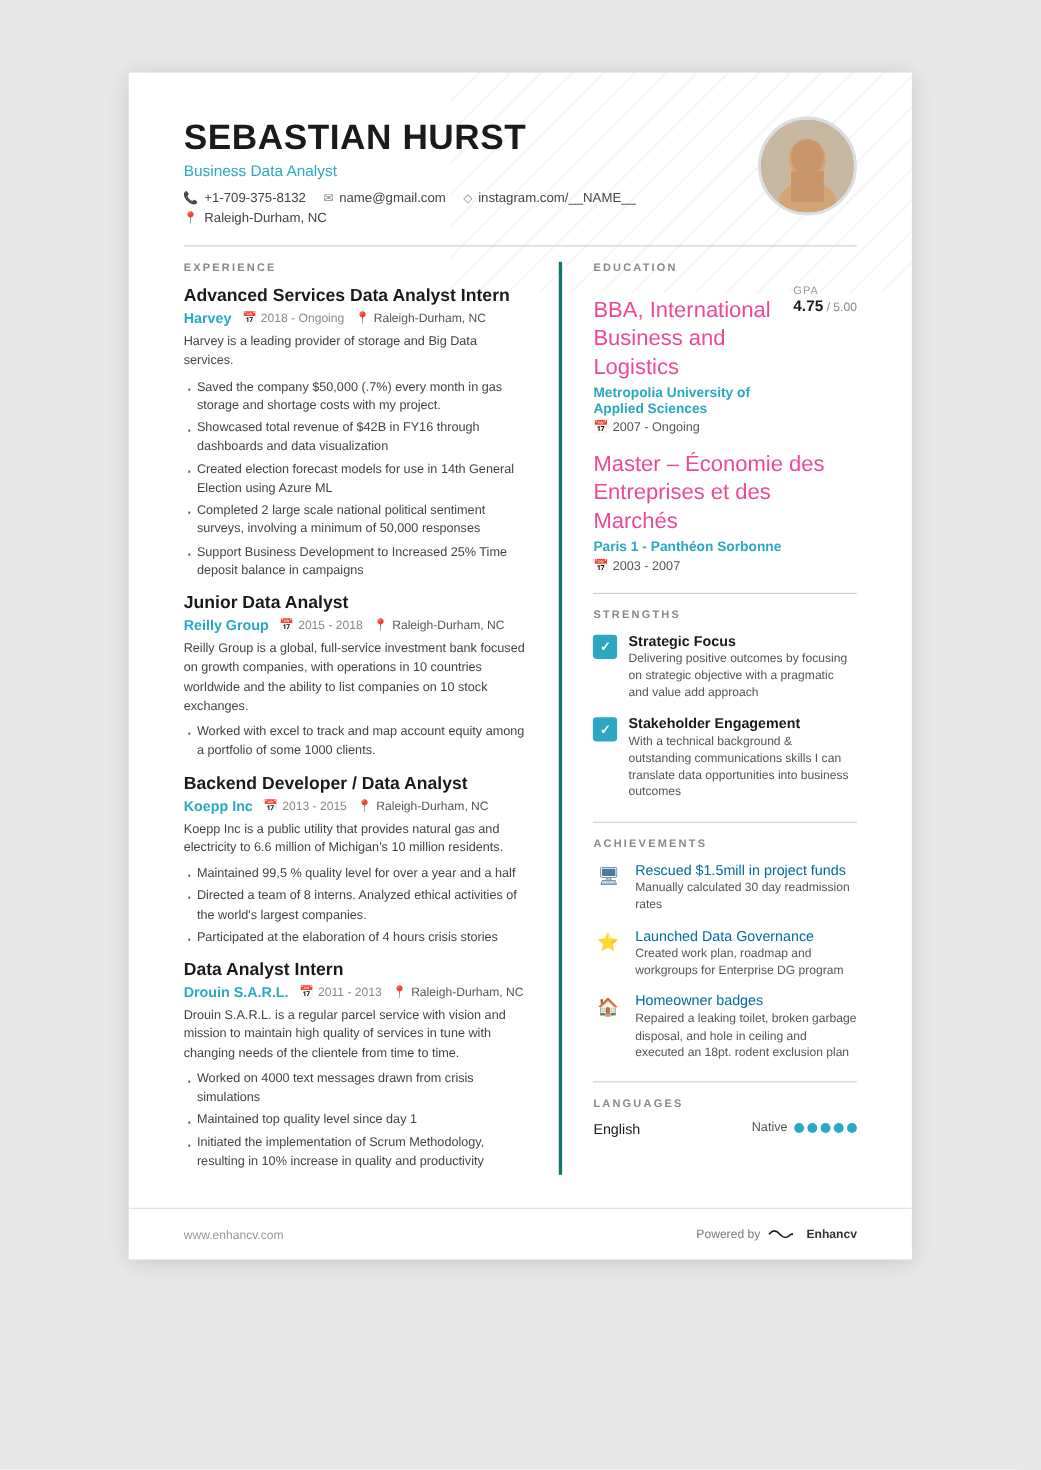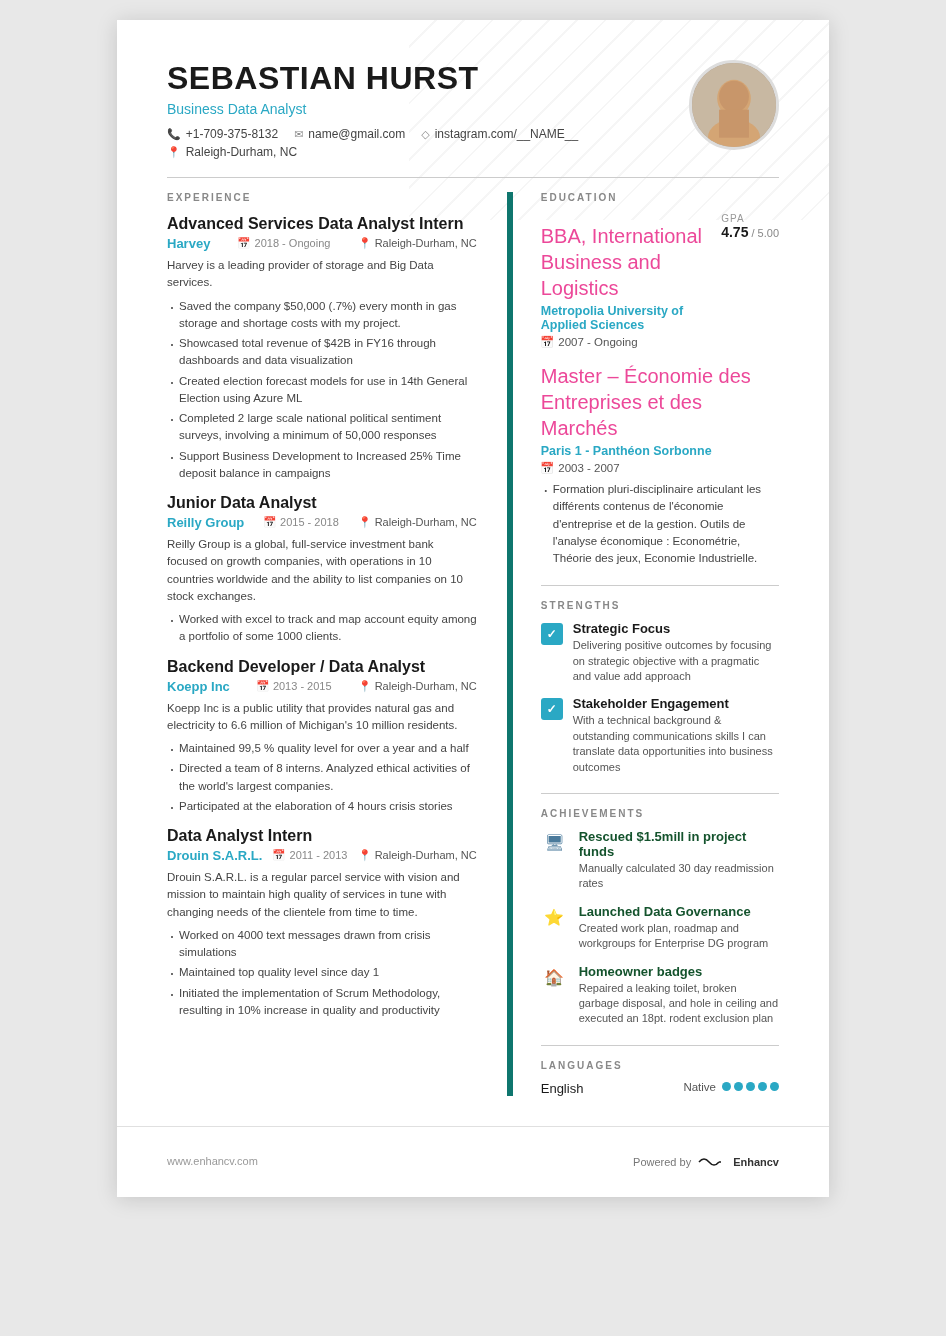--- a/index.html
+++ b/index.html
@@ -11,20 +11,21 @@
       align-items: flex-start;
       padding: 20px;
       min-height: 100vh;
     }
     .resume-wrapper {
       width: 712px;
       background: #fff;
       position: relative;
       overflow: hidden;
       box-shadow: 0 2px 20px rgba(0,0,0,0.15);
+      margin-top: 46px;
     }
     
     .resume-wrapper::before {
       content: '';
       position: absolute;
       top: 0; right: 0;
       width: 420px;
       height: 200px;
       background: repeating-linear-gradient(
         135deg,
@@ -99,21 +100,21 @@
     
     .two-col {
       display: flex;
       gap: 30px;
     }
     .left-col {
       flex: 1.3;
     }
     .right-col {
       flex: 1;
-      border-left: 6px solid #0f766e;
+      border-left: 3px solid #0f766e;
       padding-left: 28px;
     }
     .section-label {
       font-size: 10px;
       font-weight: 700;
       letter-spacing: 2px;
       color: #888;
       text-transform: uppercase;
       margin-bottom: 10px;
     }
@@ -124,21 +125,20 @@
       margin-top: 12px;
       margin-bottom: 3px;
     }
     .job-meta {
       display: flex;
       align-items: center;
       gap: 10px;
       font-size: 11.5px;
       color: #444;
       margin-bottom: 6px;
-      justify-content: space-between;
     }
     .job-company {
       color: #2aa8c4;
       font-weight: 600;
       font-size: 13px;
     }
     .job-desc {
       font-size: 11.5px;
       color: #444;
       line-height: 1.5;
@@ -248,22 +248,22 @@
       align-items: center;
       justify-content: center;
       flex-shrink: 0;
       font-size: 16px;
     }
     .ach-icon.monitor { color: #4a7a9b; }
     .ach-icon.star { color: #2aa8c4; }
     .ach-icon.home { color: #4a7a9b; }
     .ach-title {
       font-size: 13px;
-      font-weight: 700;
-      color: #14532d;
+      font-weight: 400;
+      color: #0369a1;
     }
     .ach-desc {
       font-size: 11px;
       color: #555;
       line-height: 1.4;
       margin-top: 2px;
     }
     
     .lang-row {
       display: flex;
@@ -289,22 +289,22 @@
     .dot {
       width: 9px;
       height: 9px;
       border-radius: 50%;
       background: #2aa8c4;
     }
     
     .footer {
       display: flex;
       justify-content: space-between;
-      align-items: flex-start;
-      padding: 28px 50px;
+      align-items: flex-end;
+      padding: 16px 50px;
       border-top: 1px solid #e0e0e0;
       font-size: 11px;
       color: #999;
     }
     .footer-brand {
       display: flex;
       align-items: center;
       gap: 6px;
       color: #777;
     }
@@ -430,23 +430,20 @@
           <div style="font-size:10px; color:#999; text-transform:uppercase; letter-spacing:1px;">GPA</div>
           <span class="gpa-num">4.75</span> / 5.00
         </div>
       </div>
       <div class="edu-date">📅 2007 - Ongoing</div>
     </div>
             <div>
       <div class="edu-degree" style="margin-top:14px;">Master – Économie des Entreprises et des Marchés</div>
       <div class="edu-school">Paris 1 - Panthéon Sorbonne</div>
       <div class="edu-date">📅 2003 - 2007</div>
-      <ul class="bullet-list" style="margin-top:6px;">
-                <li>Formation pluri-disciplinaire articulant les différents contenus de l'économie d'entreprise et de la gestion. Outils de l'analyse économique : Econométrie, Théorie des jeux, Economie Industrielle.</li>
-              </ul>
     </div>
           </div>
 
         <hr class="divider">
 
         <div class="section-label">STRENGTHS</div>
         <div id="strengths-container">
             <div class="strength-item">
     <div class="check-icon"></div>
     <div>

